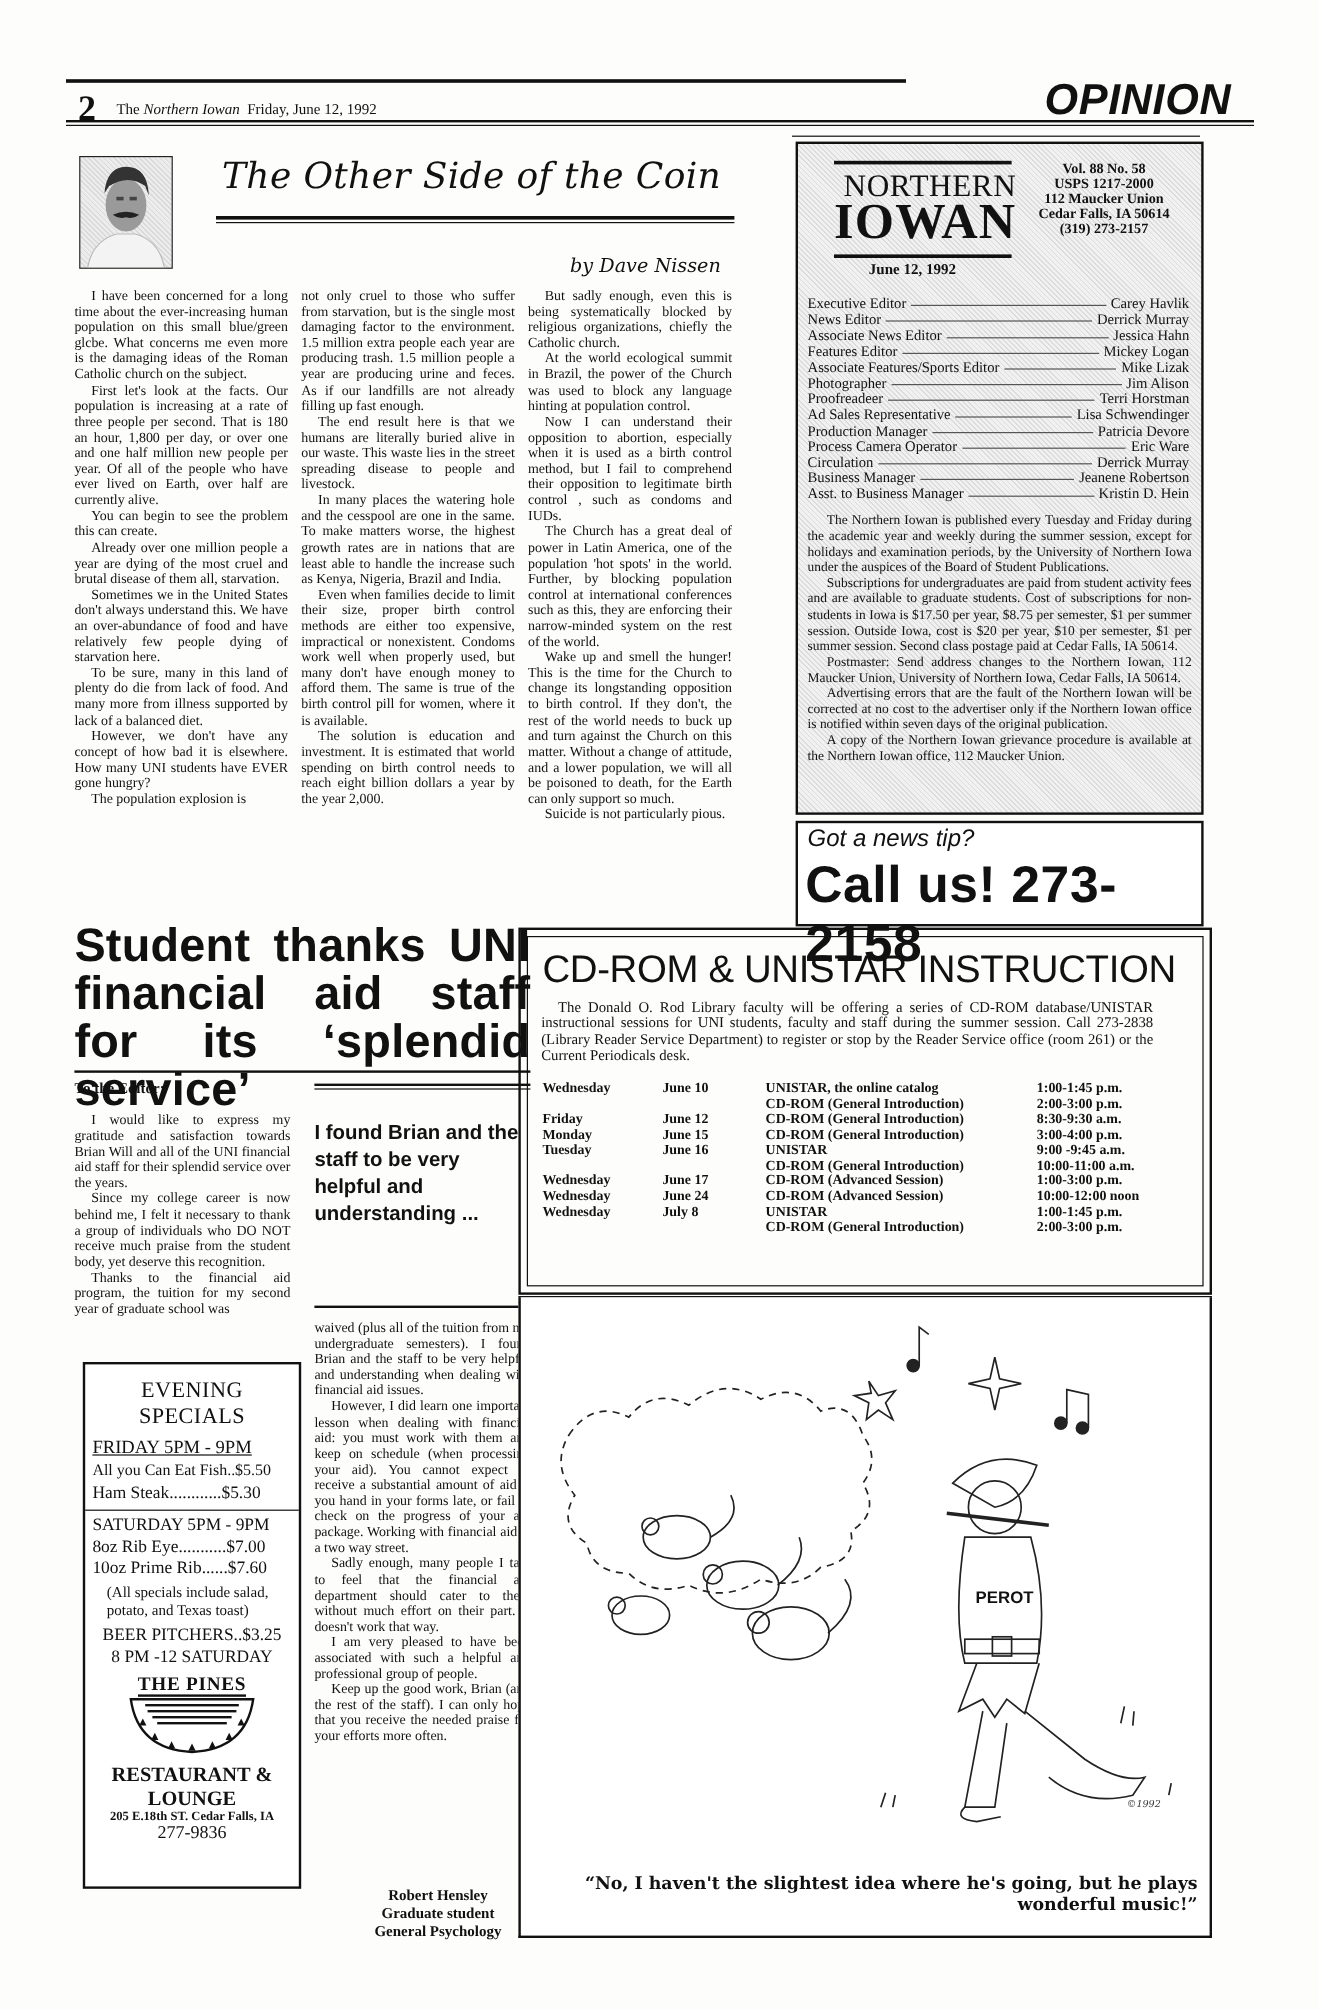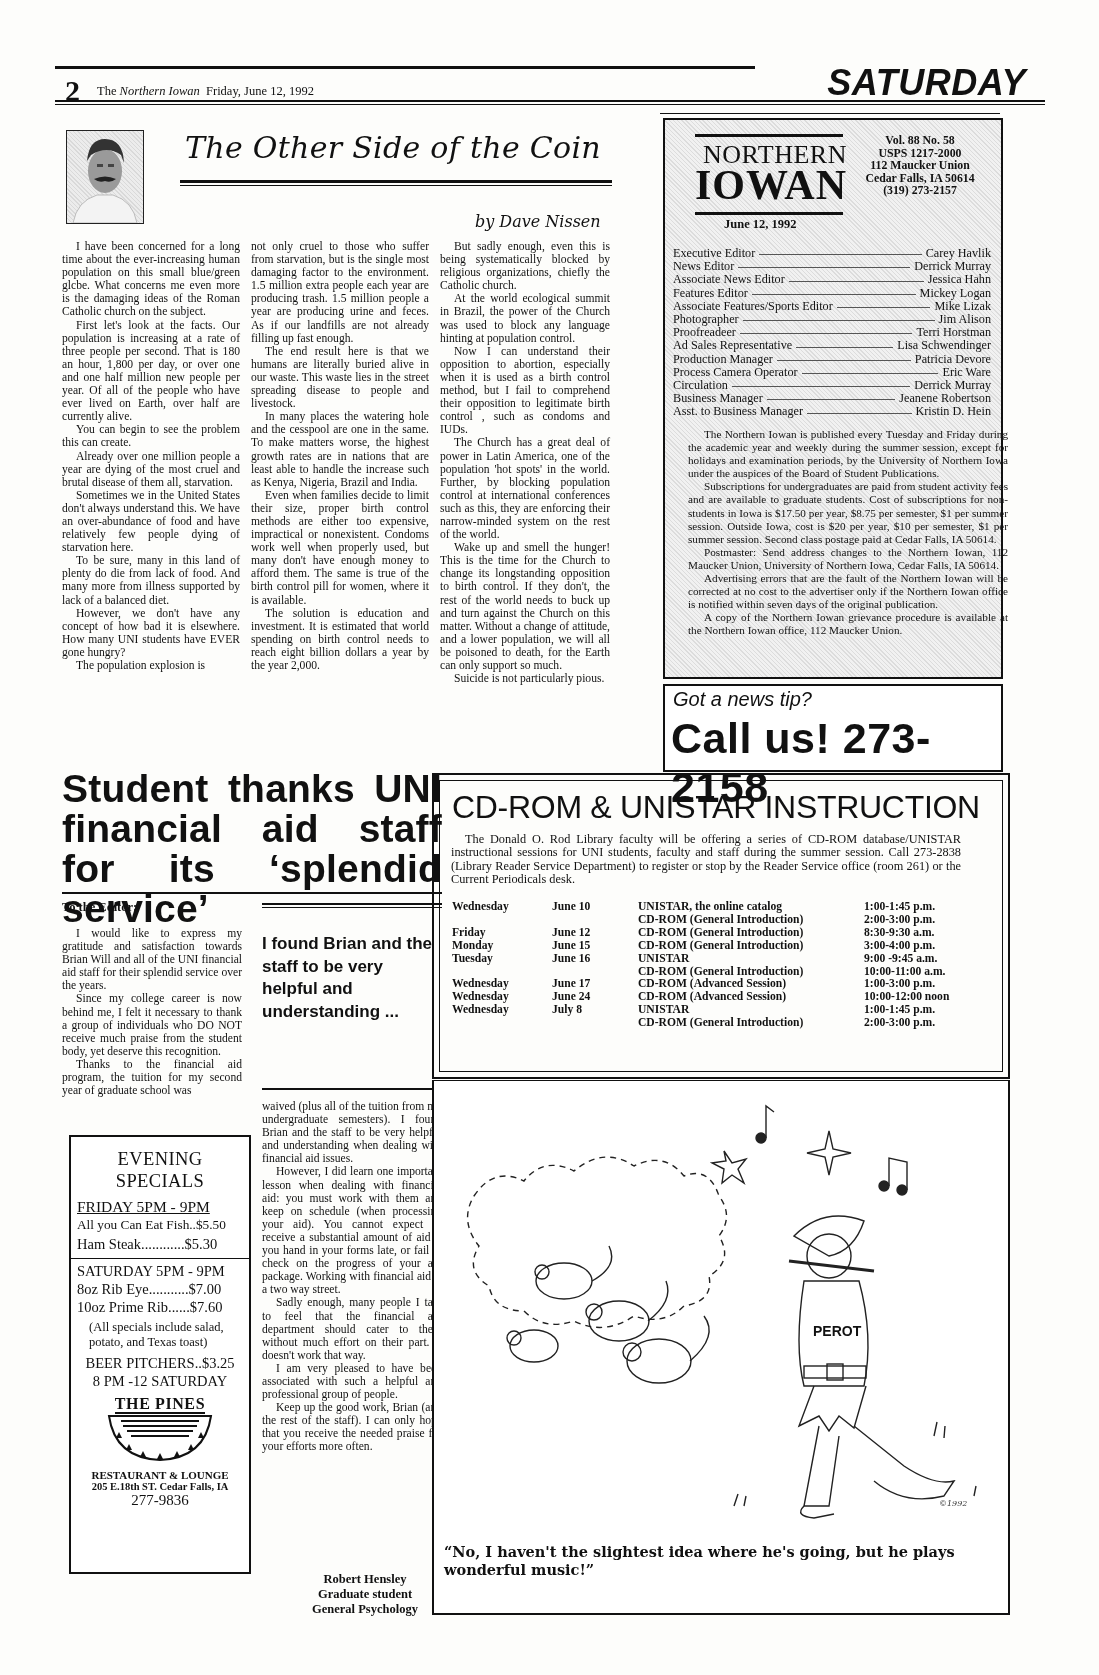--- a/index.html
+++ b/index.html
@@ -29,21 +29,21 @@
   
   .mast { left: 663px; top: 118px; width: 336px; height: 557px; border: 2px solid #111;
     background: repeating-linear-gradient(45deg, #dcdcdc 0 1px, #f1f1f1 1px 3px); }
   .mast-logo1 { left: 38px; top: 20px; font-family: "Liberation Serif", serif; font-size: 26px; letter-spacing: 0.5px; }
   .mast-logo2 { left: 30px; top: 41px; font-family: "Liberation Serif", serif; font-weight: bold; font-size: 42px; letter-spacing: 1px; }
   .mast-date { left: 59px; top: 97px; font-size: 12.5px; font-weight: bold; }
   .mast-info { left: 190px; top: 14px; width: 130px; text-align: center; font-size: 11.8px; line-height: 12.5px; font-weight: bold; }
   .staff { left: 8px; top: 127px; width: 318px; font-size: 12.2px; line-height: 13.2px; }
   .staff-row { display: flex; align-items: center; }
   .staff-row .dots { flex: 1; border-bottom: 1px solid #555; margin: 0 4px; height: 0; position: relative; top: 1px; }
-  .mast-notice { left: 8px; top: 308px; width: 320px; font-size: 11.2px; line-height: 13.1px; text-align: justify; margin-left: 15px; }
+  .mast-notice { left: 8px; top: 308px; width: 320px; font-size: 11.2px; line-height: 13.1px; text-align: justify; }
   .mast-notice p { margin: 0; text-indent: 16px; }
 
   
   .tip { left: 663px; top: 684px; width: 336px; height: 84px; border: 2px solid #111; background: #fff; }
   .tip-q { left: 8px; top: 2px; font-family: "Liberation Sans", sans-serif; font-style: italic; font-size: 20px; }
   .tip-call { left: 6px; top: 28px; font-family: "Liberation Sans", sans-serif; font-weight: bold; font-size: 43px; letter-spacing: 0.5px; }
 
   
   .headline { left: 62px; top: 769px; width: 380px; font-family: "Liberation Sans", sans-serif; font-weight: bold; font-size: 39px; line-height: 40px; text-align: justify; letter-spacing: 0.2px; }
 
@@ -51,45 +51,45 @@
   .pullquote { left: 262px; top: 933px; width: 180px; font-family: "Liberation Sans", sans-serif; font-weight: bold; font-size: 17px; line-height: 22.5px; }
 
   
   .ad { left: 69px; top: 1135px; width: 178px; height: 435px; border: 2px solid #111; background: #fff; text-align: center; }
   .ad-title { font-size: 18.5px; line-height: 22px; margin-top: 11px; letter-spacing: 0.4px; }
   .ad-block { text-align: left; padding-left: 6px; font-size: 14.5px; line-height: 18.3px; }
   .ad-small { font-size: 12.5px; line-height: 15px; text-align: left; padding-left: 18px; margin-top: 3px; }
   .ad-beer { font-size: 14.5px; line-height: 18.5px; margin-top: 4px; }
   .pines-logo { width: 110px; height: 70px; margin: 4px auto 0; position: relative; }
   .pines-name { font-size: 16px; font-weight: bold; letter-spacing: 0.6px; border-bottom: 2px solid #111; display: inline-block; line-height: 17px; }
-  .ad-foot1 { font-weight: bold; font-size: 11px; margin-top: 4px; }
+  .ad-foot1 { font-weight: bold; font-size: 17px; margin-top: 4px; }
   .ad-foot2 { font-weight: bold; font-size: 10.5px; }
   .ad-foot3 { font-size: 15px; }
 
   
   .cd { left: 432px; top: 773px; width: 574px; height: 302px; border: 2px solid #111; }
   .cd-inner { position: absolute; left: 5px; top: 5px; right: 5px; bottom: 5px; border: 1px solid #111; }
   .cd-title { position: absolute; left: 12px; top: 8px; font-family: "Liberation Sans", sans-serif; font-size: 32px; letter-spacing: -0.3px; }
   .cd-desc { position: absolute; left: 11px; top: 52px; width: 510px; font-size: 12.3px; line-height: 13.4px; text-indent: 14px; text-align: justify; }
   .cd-table { position: absolute; left: 12px; top: 120px; font-size: 11.6px; font-weight: bold; line-height: 12.9px; border-collapse: collapse; }
   .cd-table td { padding: 0; vertical-align: top; white-space: nowrap; }
 
   
   .cartoon { left: 432px; top: 1081px; width: 574px; height: 532px; border: 2px solid #111; border-top: none; background: #fff; }
-  .caption { position: absolute; left: 10px; right: 10px; top: 462px; text-align: left; font-family: "DejaVu Serif", serif; font-weight: bold; font-size: 14.5px; line-height: 18px; }
+  .caption { position: absolute; left: 10px; right: 10px; top: 480px; text-align: right; font-family: "DejaVu Serif", serif; font-weight: bold; font-size: 14.5px; line-height: 18px; }
 </style>
 </head>
 <body>
 
 <div class="rule" style="left:55px; top:66px; width:700px; height:3px;"></div>
 <div class="abs page-num">2</div>
 <div class="abs folio">
   <span>The </span><i>Northern Iowan</i>&nbsp;&nbsp;<span>Friday, June 12, 1992</span>
 </div>
-<div class="abs section-title">SATURDAY</div>
+<div class="abs section-title">OPINION</div>
 <div class="rule" style="left:55px; top:100px; width:990px; height:2px;"></div>
 <div class="rule" style="left:55px; top:104px; width:990px; height:1px;"></div>
 <div class="rule" style="left:660px; top:113px; width:340px; height:1px;"></div>
 
 <div class="abs photo">
   <svg width="76" height="92" viewBox="0 0 76 92">
     <ellipse cx="38" cy="40" rx="17" ry="22" fill="#9a9a9a"></ellipse>
     <path d="M20 30 Q22 8 38 8 Q56 8 57 32 L54 24 Q40 14 24 24 Z" fill="#333"></path>
     <path d="M27 48 Q38 43 49 48 Q44 52 38 50 Q32 52 27 48 Z" fill="#222"></path>
     <rect x="30" y="33" width="6" height="3" fill="#444"></rect>

